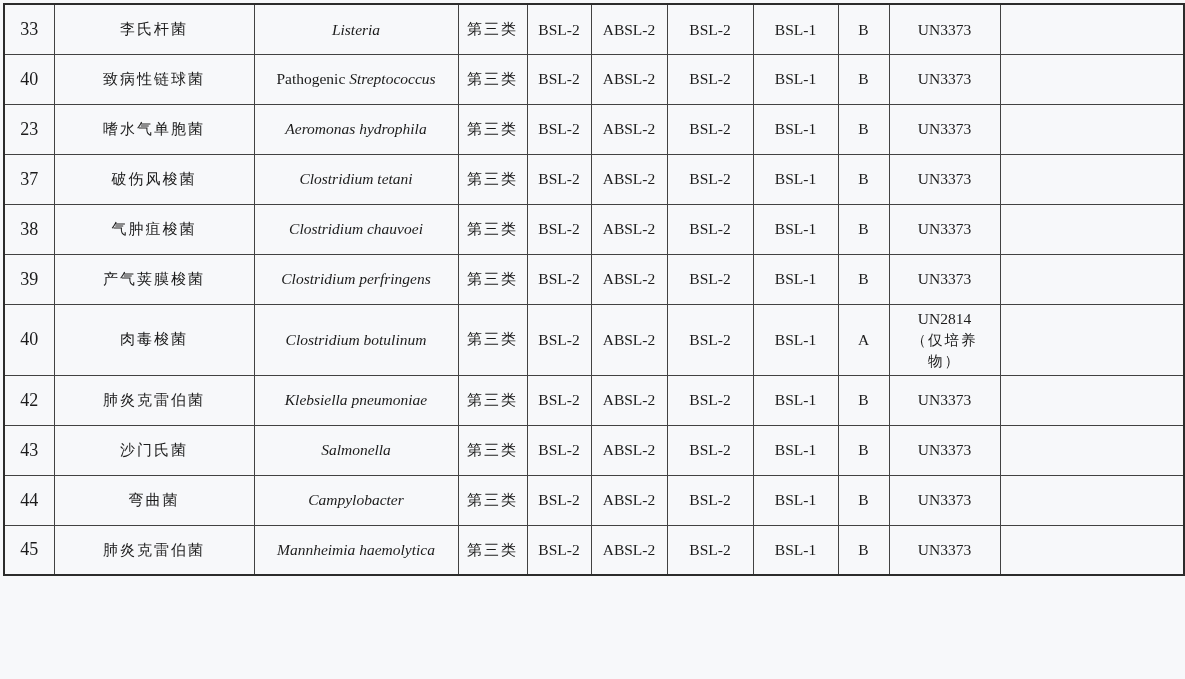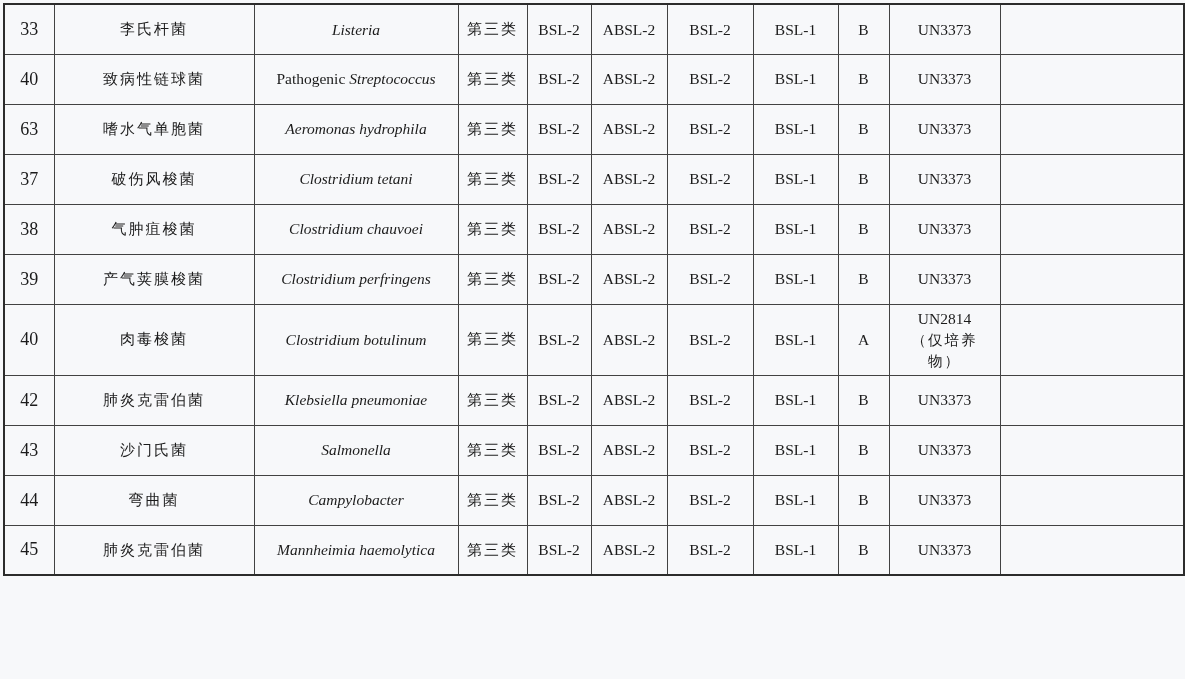--- a/index.html
+++ b/index.html
@@ -81,21 +81,21 @@
           <td>第三类</td>
           <td>BSL-2</td>
           <td>ABSL-2</td>
           <td>BSL-2</td>
           <td>BSL-1</td>
           <td>B</td>
           <td><span>UN3373</span></td>
           <td></td>
         </tr>
         <tr>
-          <td>63</td>
+          <td>23</td>
           <td>嗜水气单胞菌</td>
           <td><i>Aeromonas hydrophila</i></td>
           <td>第三类</td>
           <td>BSL-2</td>
           <td>ABSL-2</td>
           <td>BSL-2</td>
           <td>BSL-1</td>
           <td>B</td>
           <td><span>UN3373</span></td>
           <td></td>

